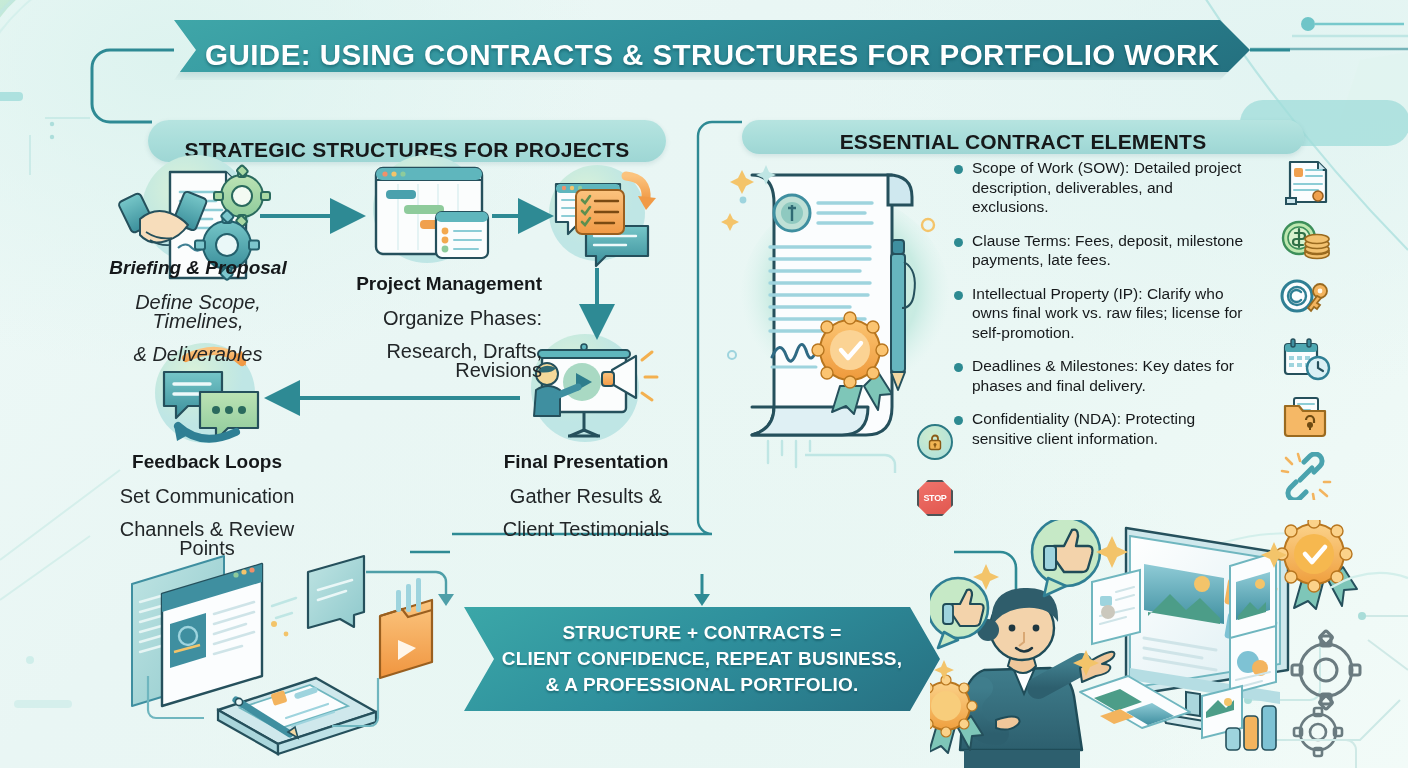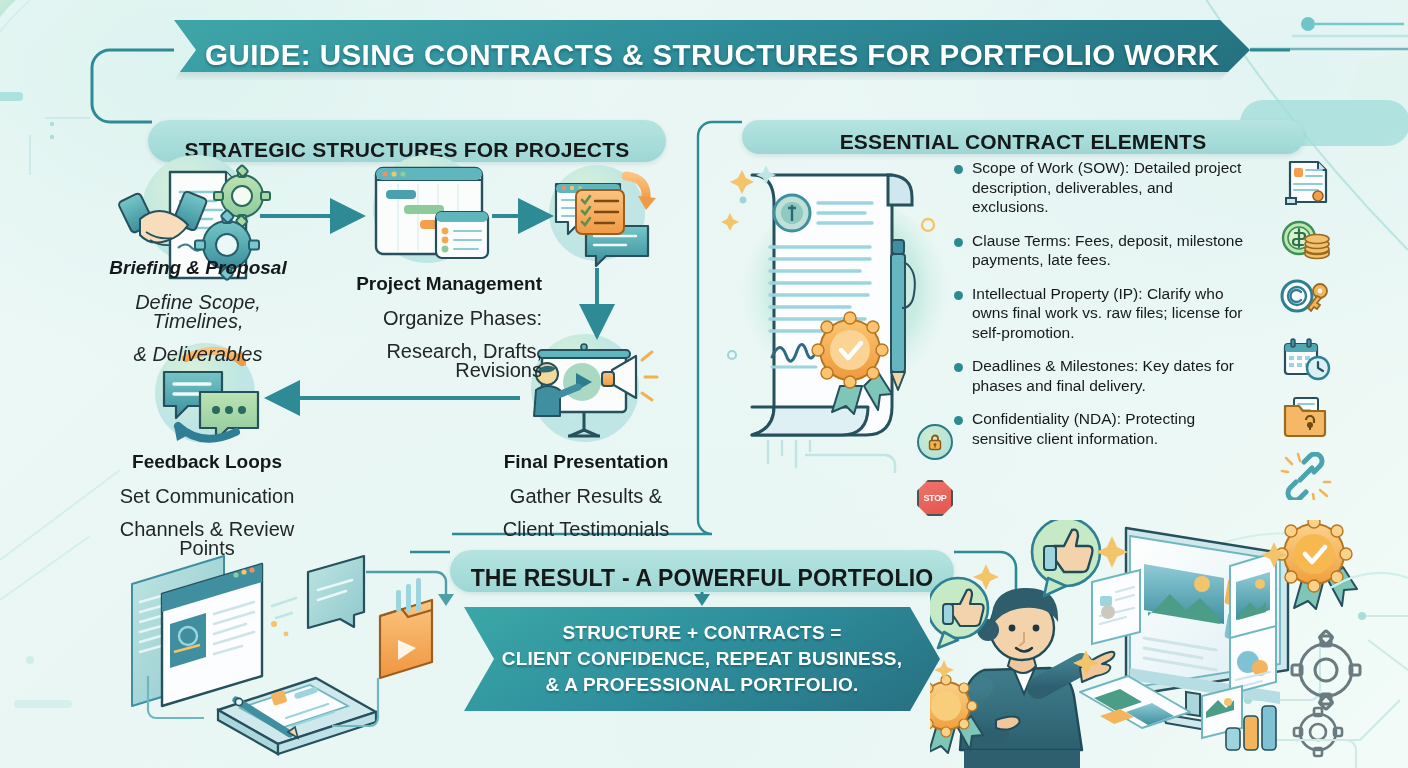--- a/index.html
+++ b/index.html
@@ -152,23 +152,20 @@
 
   <div class="title-banner">
     <span>GUIDE: USING CONTRACTS &amp; STRUCTURES FOR PORTFOLIO WORK</span>
   </div>
 
   <div class="pill" id="pill-left">
     <span>STRATEGIC STRUCTURES FOR PROJECTS</span>
   </div>
   <div class="pill" id="pill-right">
     <span>ESSENTIAL CONTRACT ELEMENTS</span>
-  </div>
-  <div class="pill" id="pill-result">
-    <span>THE RESULT - A POWERFUL PORTFOLIO</span>
   </div>
 
   <svg class="bg" width="1408" height="768" viewBox="0 0 1408 768">
     <defs>
       <radialGradient id="icb" cx="38%" cy="32%">
         <stop offset="0" stop-color="#dbf2d9"></stop>
           <stop offset="65%" stop-color="#c7eadf"></stop>
         <stop offset="100%" stop-color="#bfe6e5"></stop>
       </radialGradient>
       <linearGradient id="tealg" x1="0" y1="0" x2="0" y2="1">

